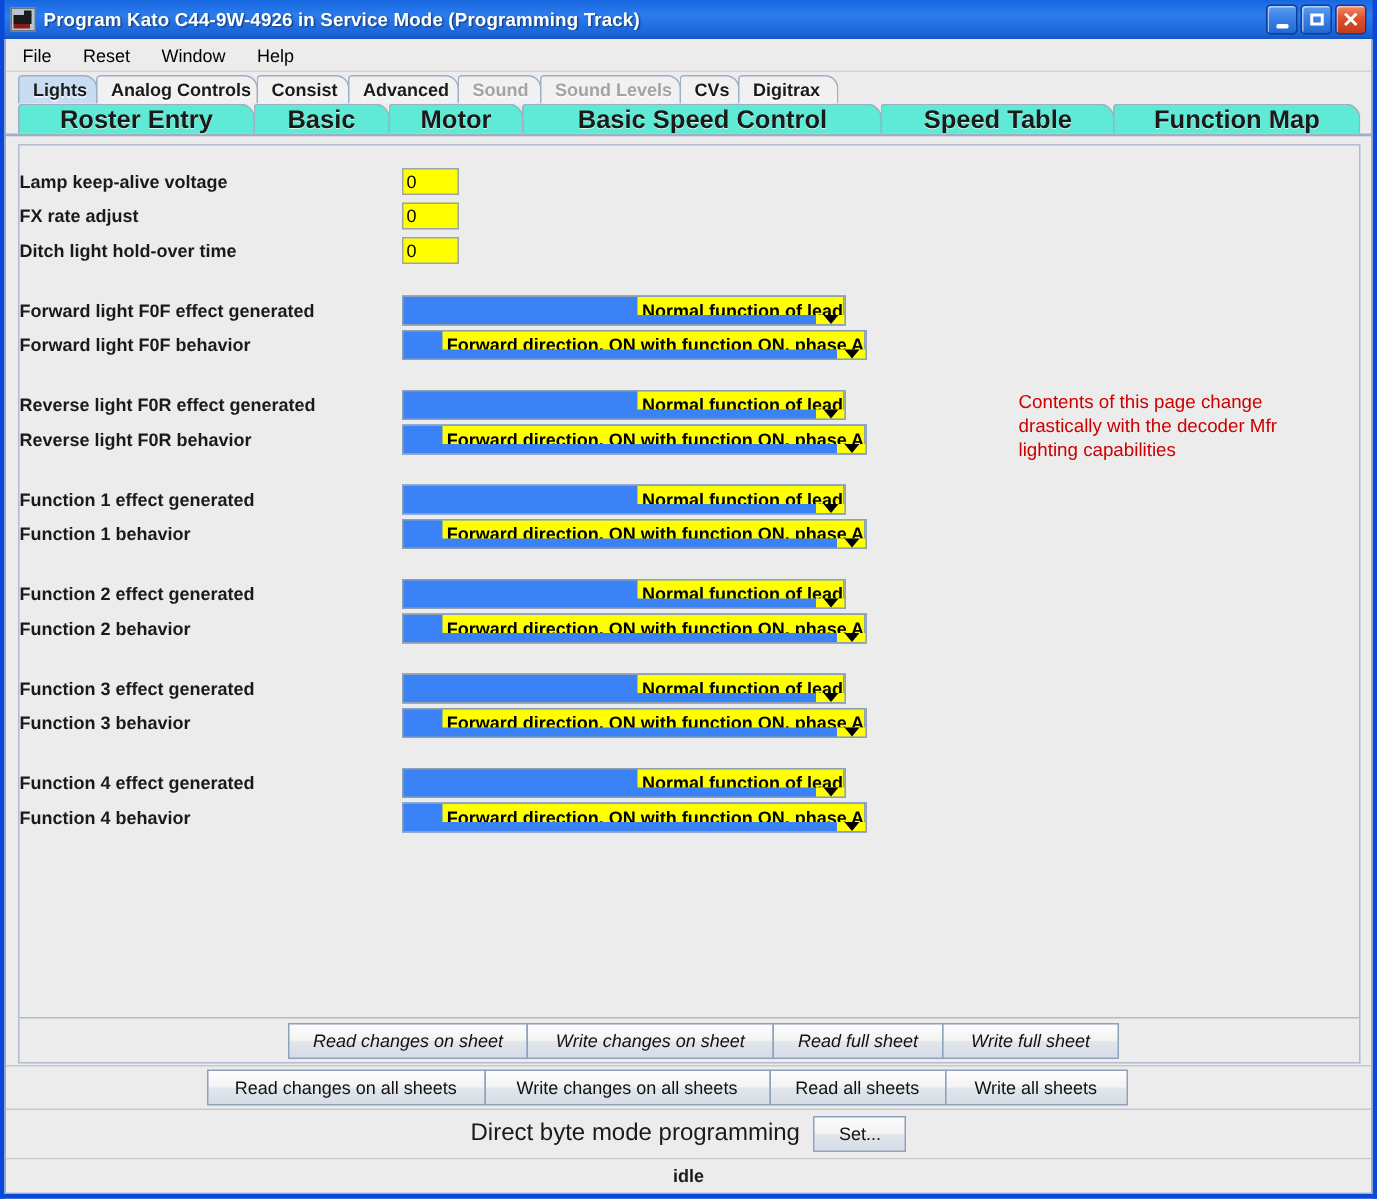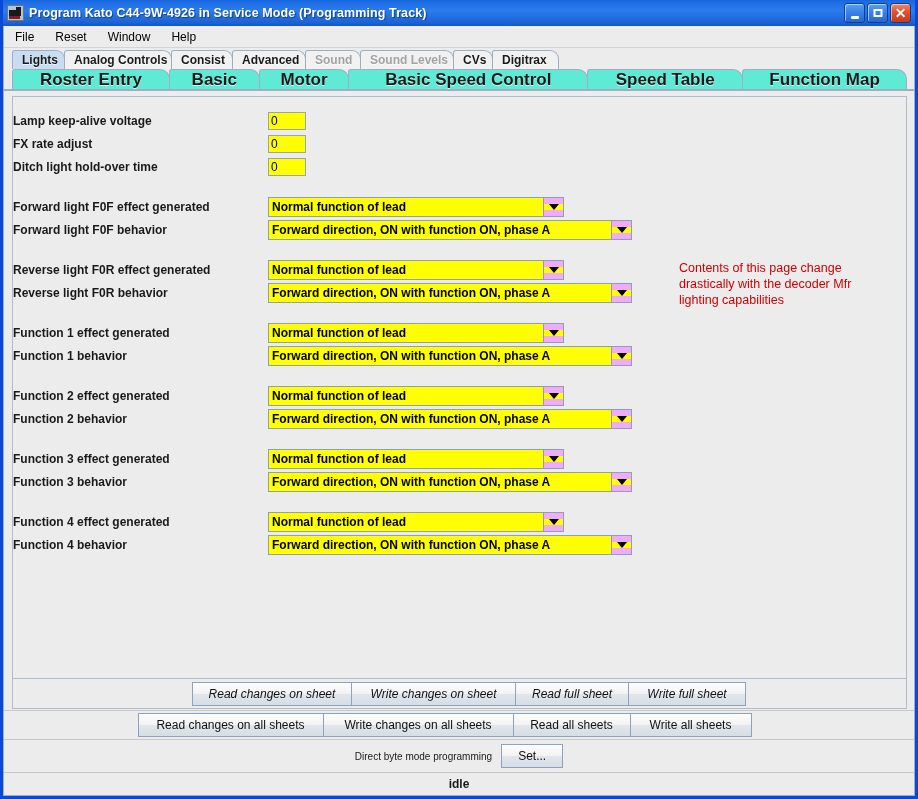--- a/index.html
+++ b/index.html
@@ -282,29 +282,30 @@
     color: #000;
     padding: 0 2px;
     line-height: 16px;
     font-family: "Liberation Sans", sans-serif;
     cursor: text;
   }
 
   
   .combo {
     display: flex;
-    align-items: center;
+    align-items: flex-end;
     height: 20px;
     border: 1px solid #8fa0b4;
     box-sizing: border-box;
-    background: #f0abfc;
+    background: #3b82f6;
     cursor: default;
+    flex-direction: column;
   }
   .combo.eff { width: 296px; }
-  .combo.beh { width: 364px; }
+  .combo.beh { width: 310px; }
   .combo-text {
     flex: 1 1 auto;
     background: #ffff00;
     font-size: 12px;
     font-weight: bold;
     color: #000;
     line-height: 18px;
     padding-left: 3px;
     white-space: nowrap;
     overflow: hidden;
@@ -389,21 +390,21 @@
     box-sizing: border-box;
     height: 24px;
     line-height: 22px;
     padding: 0 10px;
     margin-right: -1px;
     white-space: nowrap;
     cursor: default;
     text-align: center;
   }
   .label-inline {
-    font-size: 10px;
+    font-size: 16px;
     color: #1a1a1a;
     margin-right: 9px;
     white-space: nowrap;
   }
   .jbtn.set {
     padding: 0 16px;
     margin-right: 0;
   }
 </style>
 </head>

